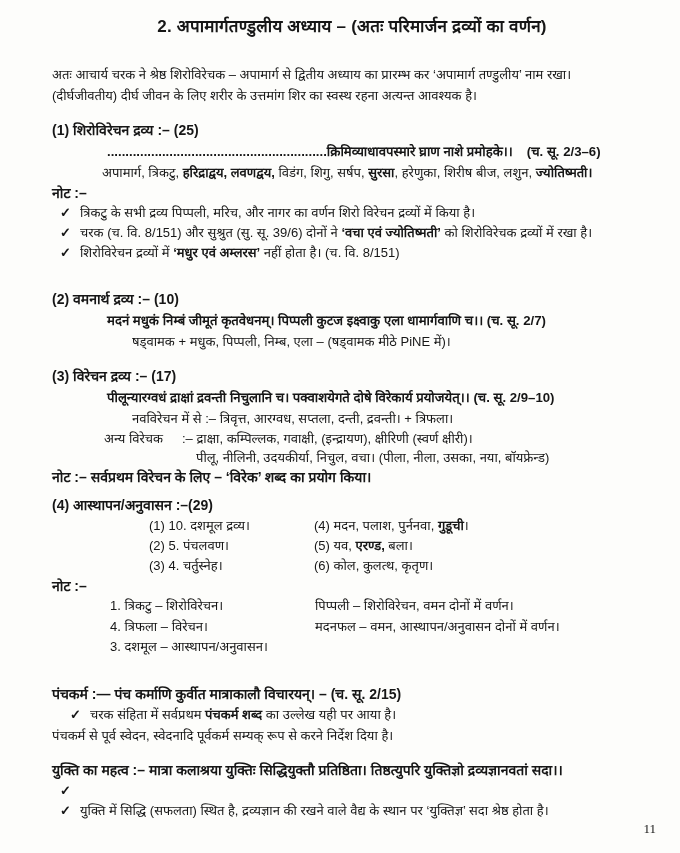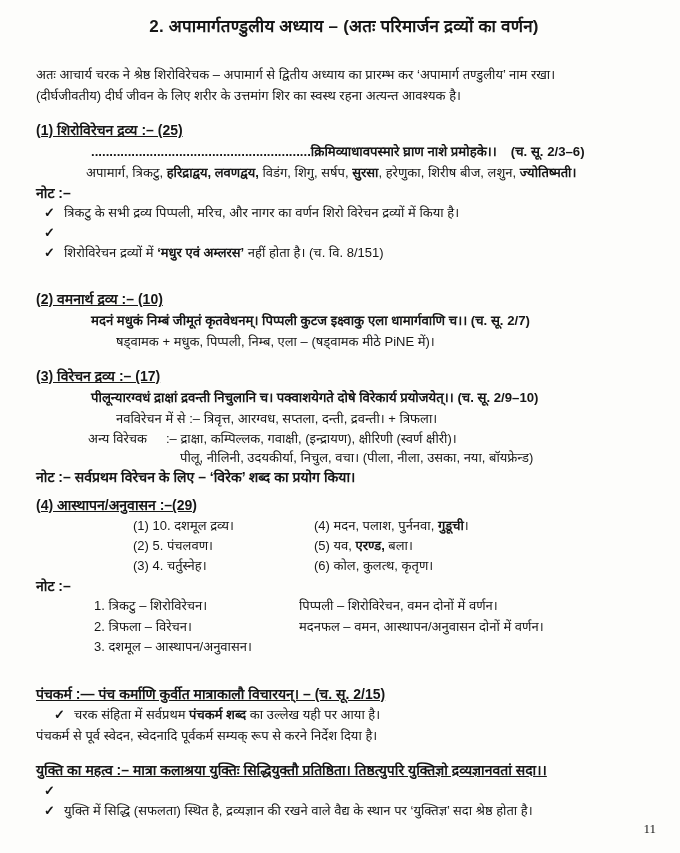--- a/index.html
+++ b/index.html
@@ -7,54 +7,54 @@
     width:680px; height:853px;
     background:#f4f4f1;
     font-family:"Liberation Sans", sans-serif;
   }
   .page {
     position:relative;
     width:680px; height:853px;
     background:#fdfdfb;
     color:#161616;
     box-sizing:border-box;
-    padding:14px 28px 0 36px;
+    padding:14px 28px 0 52px;
     overflow:hidden;
   }
   .title {
     font-size:17px; font-weight:bold;
     text-align:center;
     margin:0 0 27px 0;
     letter-spacing:0.2px;
   }
   .line  { font-size:13px; line-height:21px; margin:0; }
   .sec-head {
     font-size:14px; font-weight:bold;
-    line-height:21px; margin:0;text-decoration:underline;
+    line-height:21px; margin:0;
   }
   .shloka { font-weight:bold; font-size:13.2px; }
   .b { font-weight:bold; }
   .ind1 { margin-left:55px; }
   .ind2 { margin-left:50px; }
   .ind3 { margin-left:80px; }
   .gap-lg { margin-top:26px; }
   .gap-md { margin-top:14px; }
   .gap-sm { margin-top:8px; }
   .check-row { display:flex; font-size:13px; line-height:20px; }
   .check-row .check { width:20px; flex:none; font-weight:bold; }
   .ck-ind1 { margin-left:8px; }
   .ck-ind2 { margin-left:18px; }
   .ref { margin-left:14px; }
   .anya-block { display:flex; font-size:13px; line-height:19px; margin-left:52px; }
   .anya-label { width:78px; flex:none; }
   .anya-l2 { margin-left:14px; }
   .grid2 {
     display:grid;
     grid-template-columns:165px auto;
-    column-gap:16px;
+    column-gap:0;
     font-size:13px; line-height:20px;
     margin-left:97px;
   }
   .grid2n {
     display:grid;
     grid-template-columns:205px auto;
     font-size:13px; line-height:20.5px;
     margin-left:58px;
   }
   .note-label { font-size:14px; font-weight:bold; line-height:20px; margin:0; }
@@ -79,20 +79,21 @@
     <h2 class="sec-head">(1) शिरोविरेचन द्रव्य :– (25)</h2>
     <p class="line shloka ind1"><span>............................................................क्रिमिव्याधावपस्मारे घ्राण नाशे प्रमोहके।।</span><span class="ref">(च. सू. 2/3–6)</span></p>
     <p class="line ind2"><span>अपामार्ग, त्रिकटु, </span><span class="b">हरिद्राद्वय, लवणद्वय,</span><span> विडंग, शिगु, सर्षप, </span><span class="b">सुरसा</span><span>, हरेणुका, शिरीष बीज, लशुन, </span><span class="b">ज्योतिष्मती।</span></p>
     <p class="note-label">नोट :–</p>
     <div class="check-row ck-ind1">
       <span class="check">✓</span>
       <span>त्रिकटु के सभी द्रव्य पिप्पली, मरिच, और नागर का वर्णन शिरो विरेचन द्रव्यों में किया है।</span>
     </div>
     <div class="check-row ck-ind1">
       <span class="check">✓</span>
+      <span><span>चरक (च. वि. 8/151) और सुश्रुत (सु. सू. 39/6) दोनों ने </span><span class="b">‘वचा एवं ज्योतिष्मती’</span><span> को शिरोविरेचक द्रव्यों में रखा है।</span></span>
     </div>
     <div class="check-row ck-ind1">
       <span class="check">✓</span>
       <span><span>शिरोविरेचन द्रव्यों में </span><span class="b">‘मधुर एवं अम्लरस’</span><span> नहीं होता है। (च. वि. 8/151)</span></span>
     </div>
   </section>
 
   <section class="gap-lg">
     <h2 class="sec-head">(2) वमनार्थ द्रव्य :– (10)</h2>
     <p class="line shloka ind1">मदनं मधुकं निम्बं जीमूतं कृतवेधनम्। पिप्पली कुटज इक्ष्वाकु एला धामार्गवाणि च।। (च. सू. 2/7)</p>
@@ -120,21 +121,21 @@
       <span><span>(4) मदन, पलाश, पुर्ननवा, </span><span class="b">गुडूची</span><span>।</span></span>
       <span>(2) 5. पंचलवण।</span>
       <span><span>(5) यव, </span><span class="b">एरण्ड,</span><span> बला।</span></span>
       <span>(3) 4. चर्तुस्नेह।</span>
       <span>(6) कोल, कुलत्थ, कृतृण।</span>
     </div>
     <p class="note-label">नोट :–</p>
     <div class="grid2n">
       <span>1. त्रिकटु – शिरोविरेचन।</span>
       <span>पिप्पली  – शिरोविरेचन, वमन दोनों में वर्णन।</span>
-      <span>2. त्रिफला – विरेचन।</span>
+      <span>4. त्रिफला – विरेचन।</span>
       <span>मदनफल – वमन, आस्थापन/अनुवासन दोनों में वर्णन।</span>
       <span>3. दशमूल – आस्थापन/अनुवासन।</span>
       <span></span>
     </div>
   </section>
 
   <section class="gap-lg">
     <h2 class="sec-head">पंचकर्म :— पंच कर्माणि कुर्वीत मात्राकालौ विचारयन्। – (च. सू. 2/15)</h2>
     <div class="check-row ck-ind2">
       <span class="check">✓</span>

